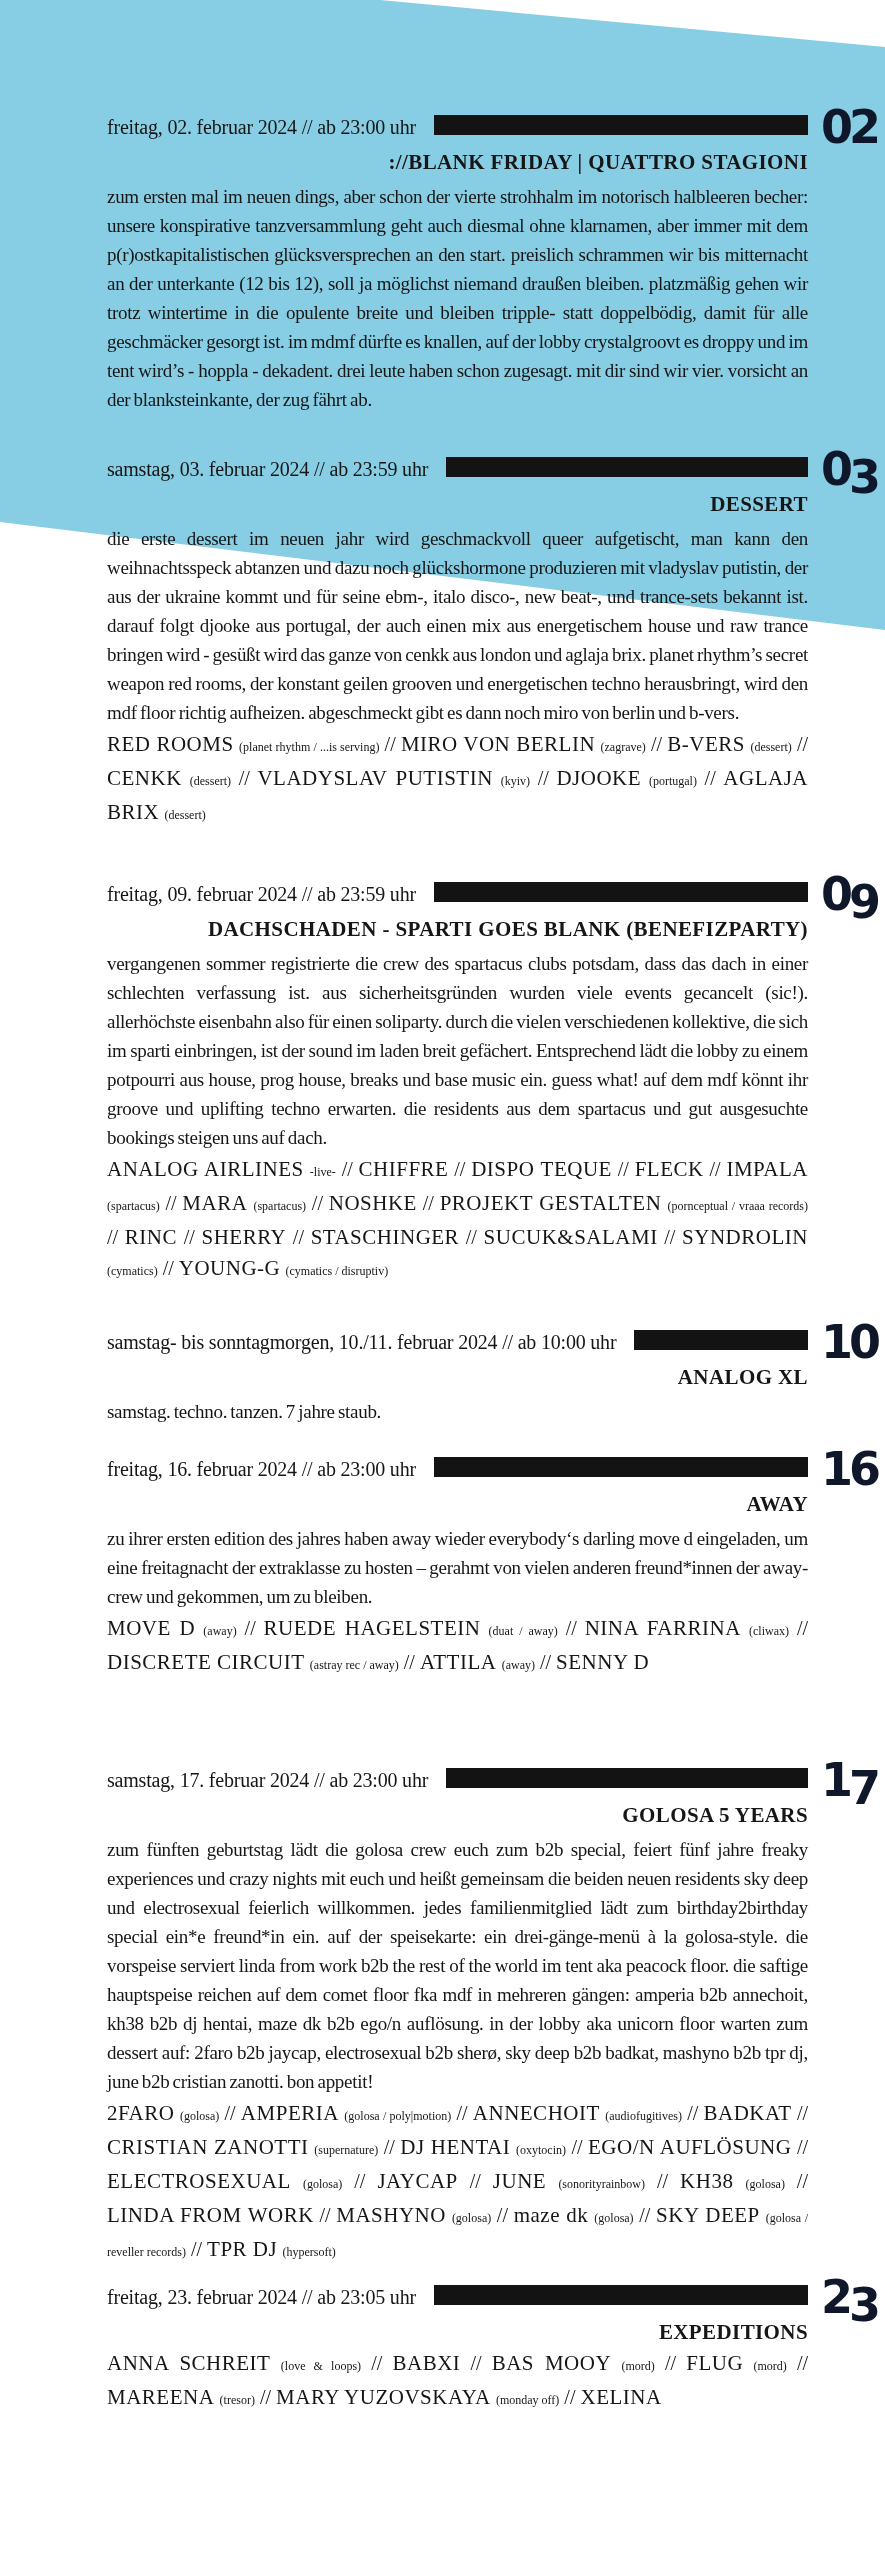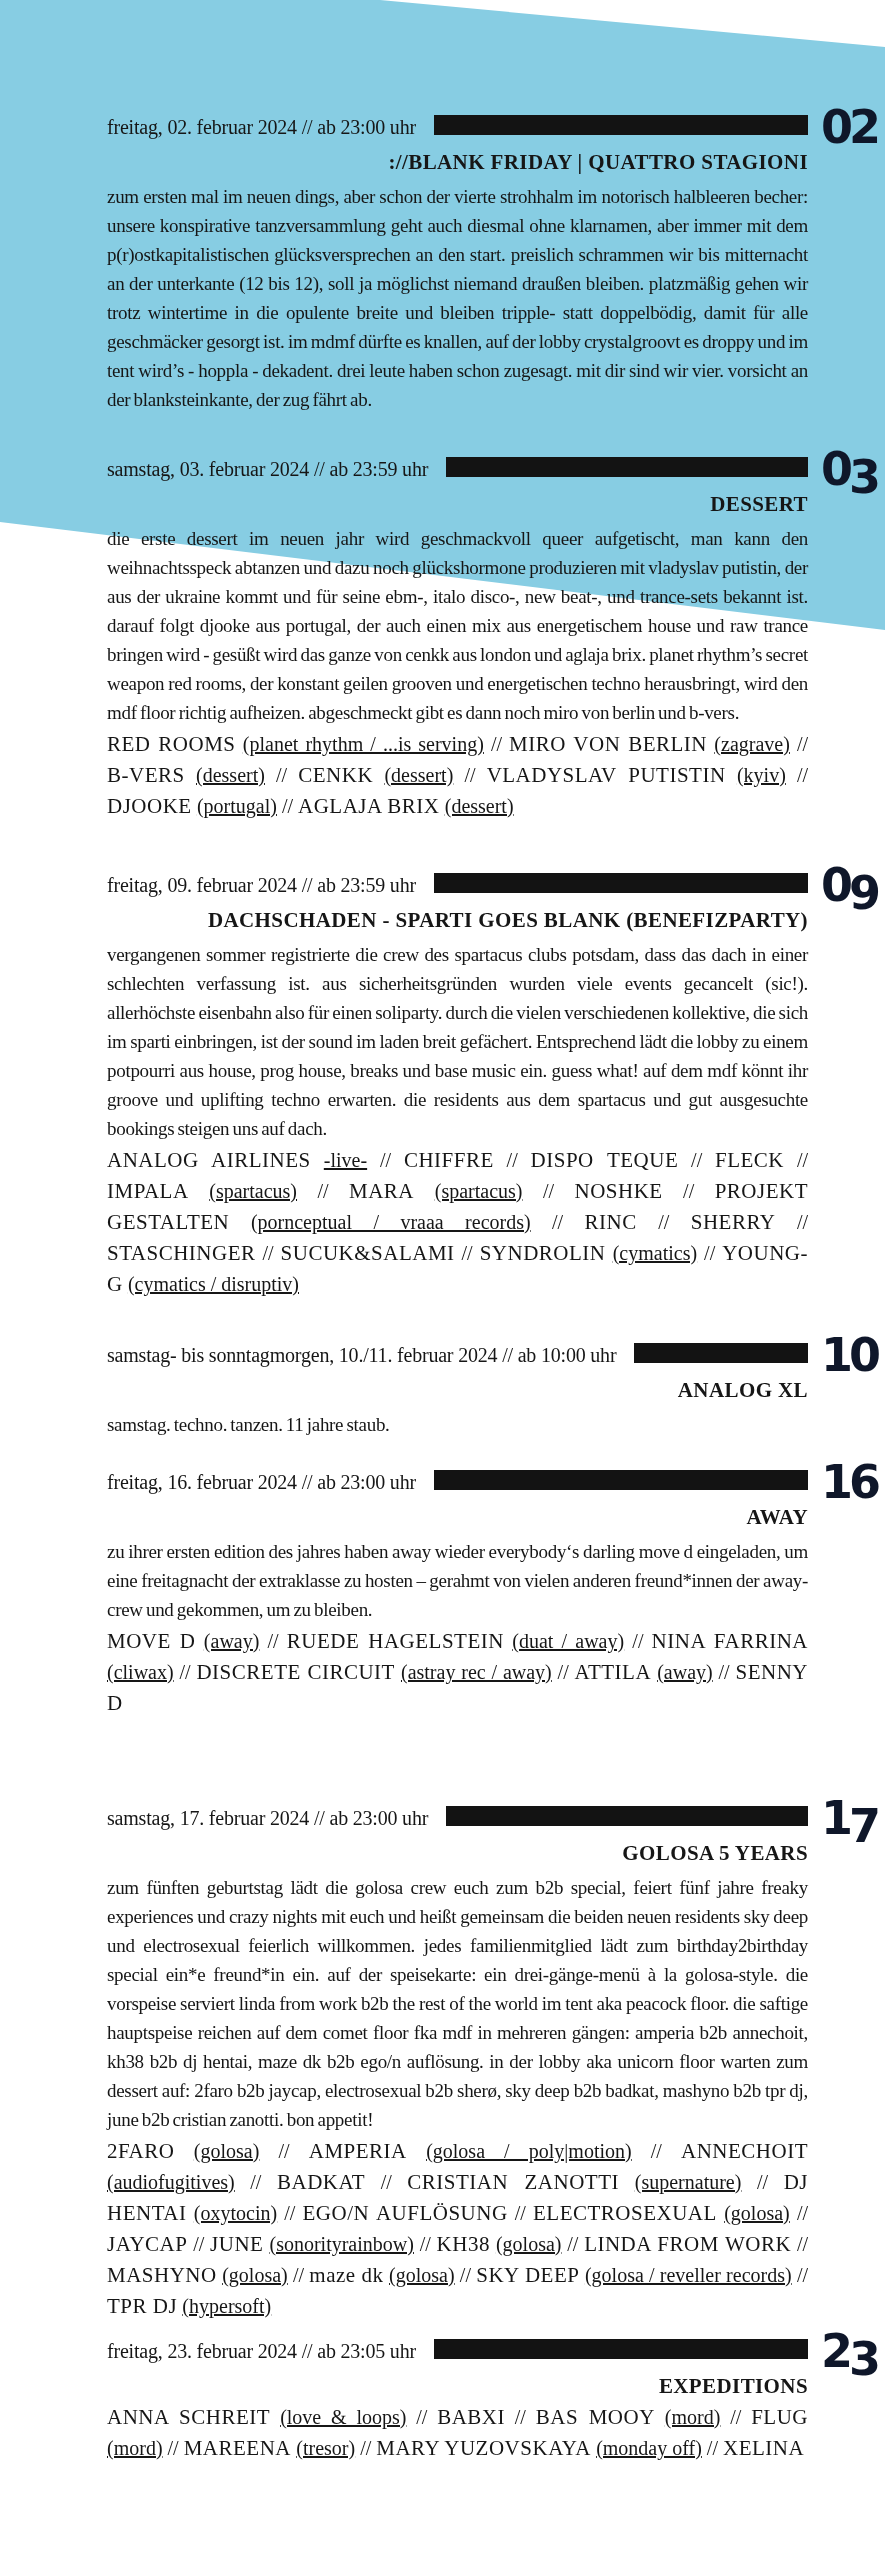--- a/index.html
+++ b/index.html
@@ -54,21 +54,21 @@
     font-size:19px;line-height:29px;
     text-align:justify;
     letter-spacing:-0.3px;word-spacing:-1.2px;
   }
   .lineup{
     margin:2px 0 0;
     font-size:21px;line-height:31px;
     text-align:justify;
   }
   .aname{letter-spacing:0.5px;}
-  .alabel{font-size:20px;text-decoration:underline;}
+  .alabel{font-size:12px;}
   .sep{font-size:20px;}
   
   .sec-02{margin-top:112px;}
   .sec-03{margin-top:40px;}
   .sec-09{margin-top:48px;}
   .sec-10{margin-top:40px;}
   .sec-16{margin-top:28px;}
   .sec-17{margin-top:84px;}
   .sec-23{margin-top:14px;}
 </style>
@@ -111,21 +111,21 @@
     <p class="lineup"><span class="aname">ANALOG AIRLINES</span> <span class="alabel">-live-</span><span class="sep"> // </span><span class="aname">CHIFFRE</span><span class="sep"> // </span><span class="aname">DISPO TEQUE</span><span class="sep"> // </span><span class="aname">FLECK</span><span class="sep"> // </span><span class="aname">IMPALA</span> <span class="alabel">(spartacus)</span><span class="sep"> // </span><span class="aname">MARA</span> <span class="alabel">(spartacus)</span><span class="sep"> // </span><span class="aname">NOSHKE</span><span class="sep"> // </span><span class="aname">PROJEKT GESTALTEN</span> <span class="alabel">(pornceptual / vraaa records)</span><span class="sep"> // </span><span class="aname">RINC</span><span class="sep"> // </span><span class="aname">SHERRY</span><span class="sep"> // </span><span class="aname">STASCHINGER</span><span class="sep"> // </span><span class="aname">SUCUK&amp;SALAMI</span><span class="sep"> // </span><span class="aname">SYNDROLIN</span> <span class="alabel">(cymatics)</span><span class="sep"> // </span><span class="aname">YOUNG-G</span> <span class="alabel">(cymatics / disruptiv)</span></p>
   </section>
 
   <section class="event sec-10">
     <header class="ehead">
       <span class="date">samstag- bis sonntagmorgen, 10./11. februar 2024 // ab 10:00 uhr</span>
       <span class="bar" style="background: rgb(19, 19, 19);"></span>
       <span class="num"><span>1</span><span>0</span></span>
     </header>
     <h2 class="title">ANALOG XL</h2>
-    <p class="desc">samstag. techno. tanzen. 11 jahre staub.</p>
+    <p class="desc">samstag. techno. tanzen. 7 jahre staub.</p>
 
   </section>
 
   <section class="event sec-16">
     <header class="ehead">
       <span class="date">freitag, 16. februar 2024 // ab 23:00 uhr</span>
       <span class="bar" style="background: rgb(19, 19, 19);"></span>
       <span class="num"><span>1</span><span>6</span></span>
     </header>
     <h2 class="title">AWAY</h2>

